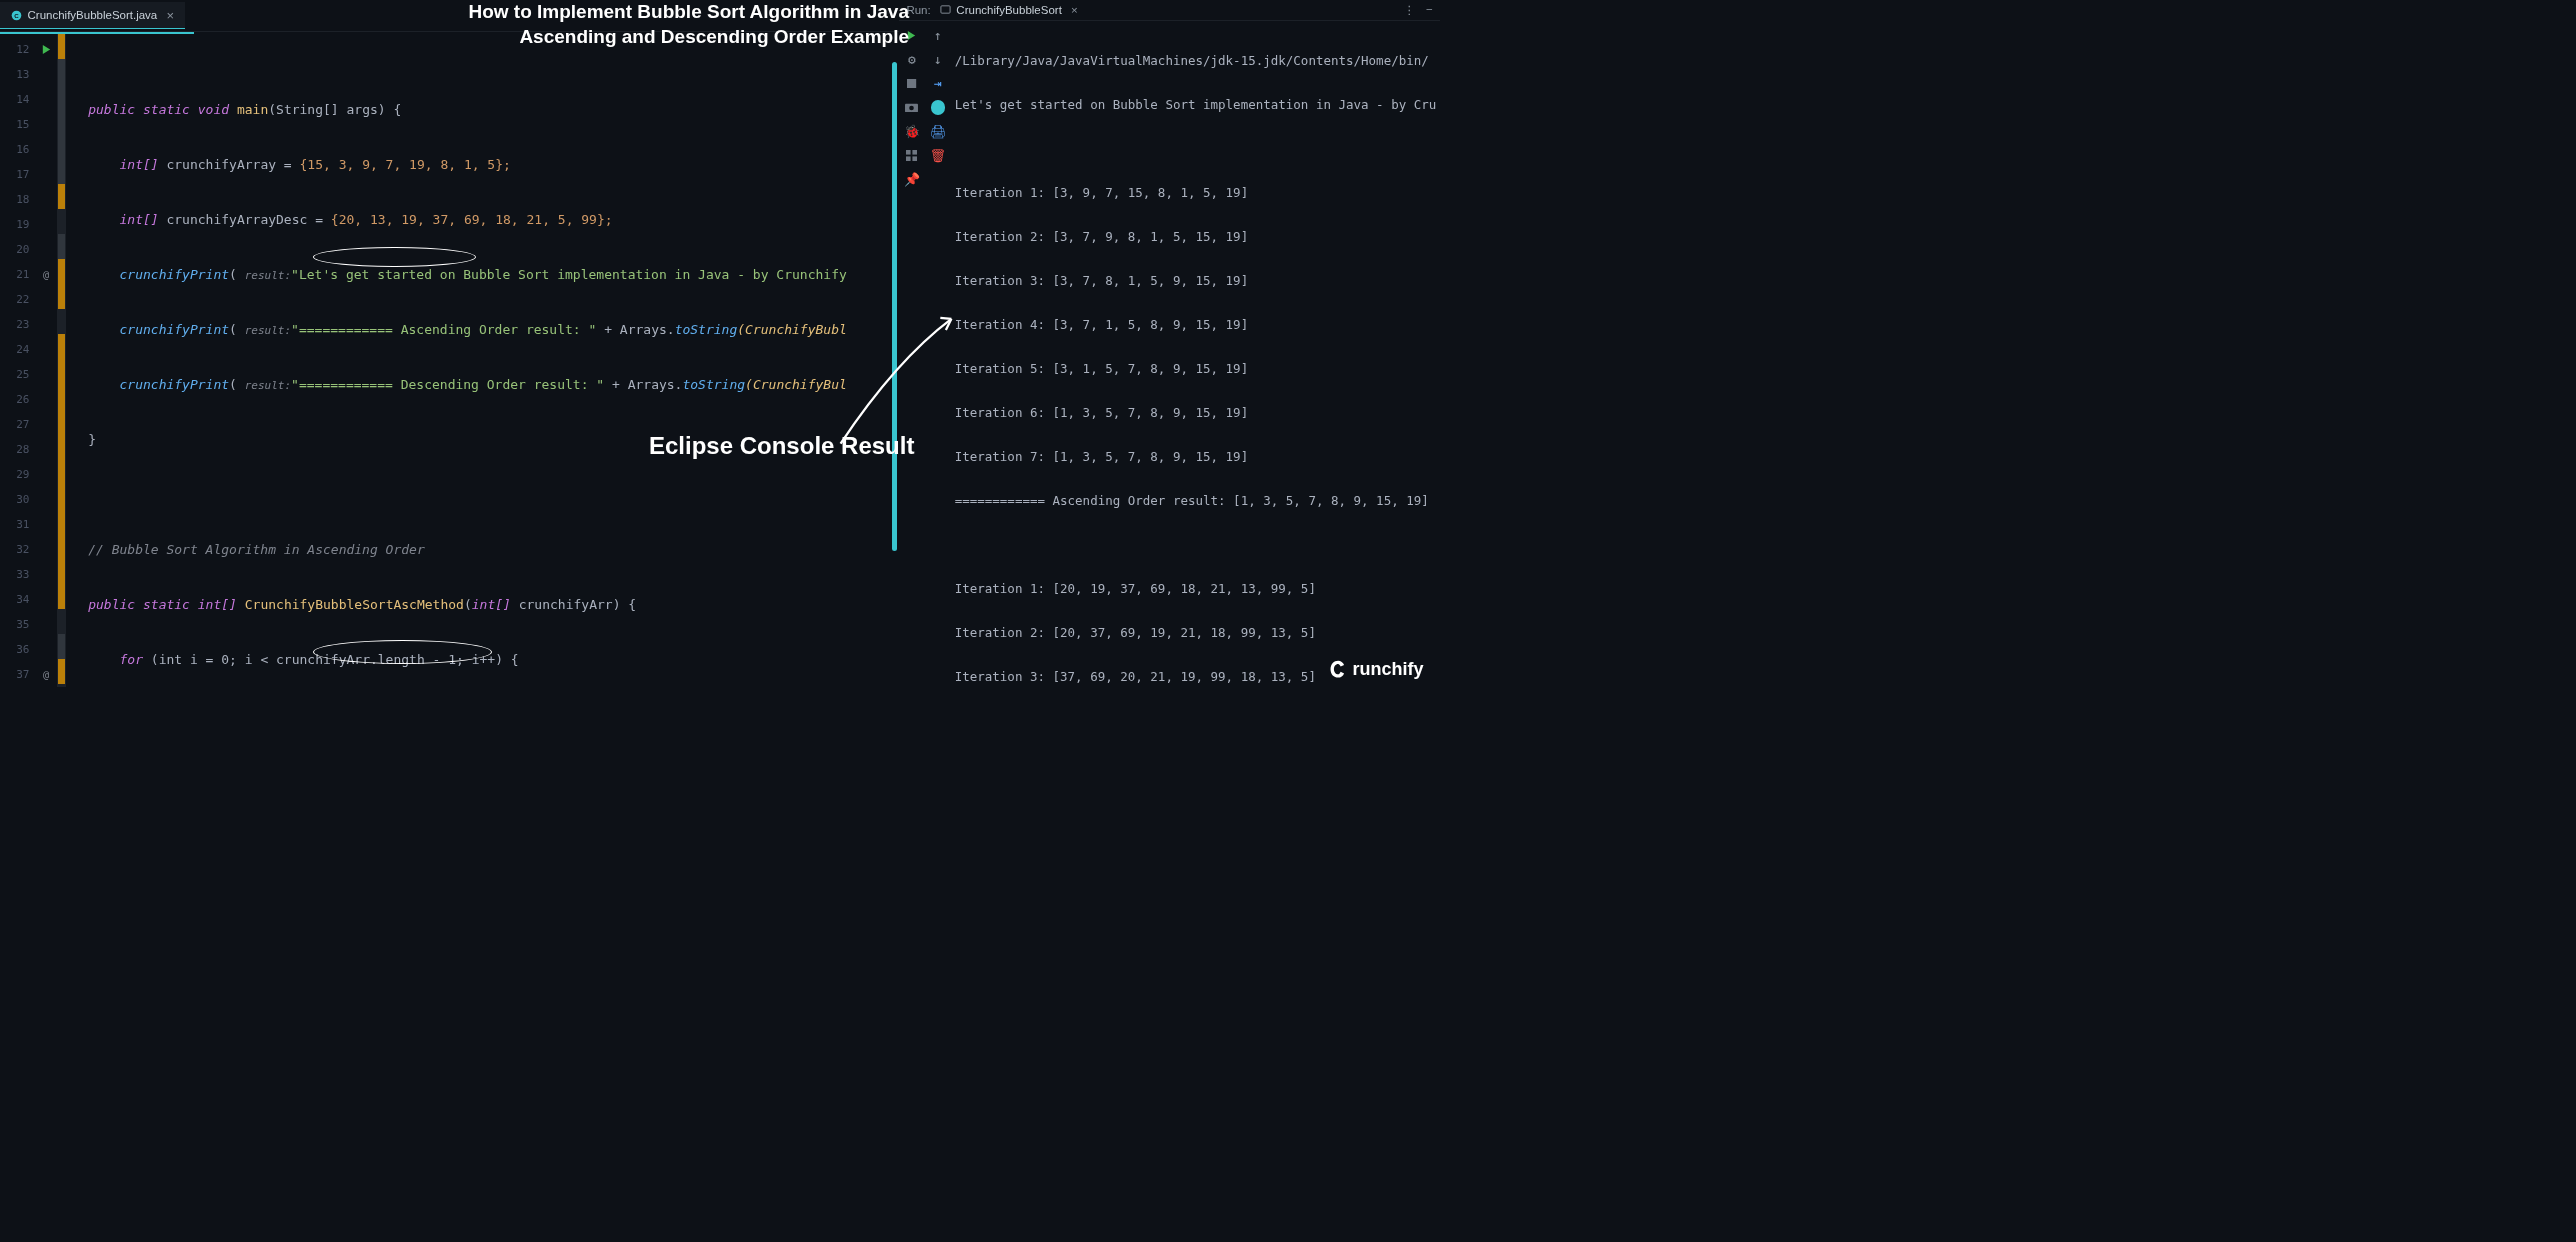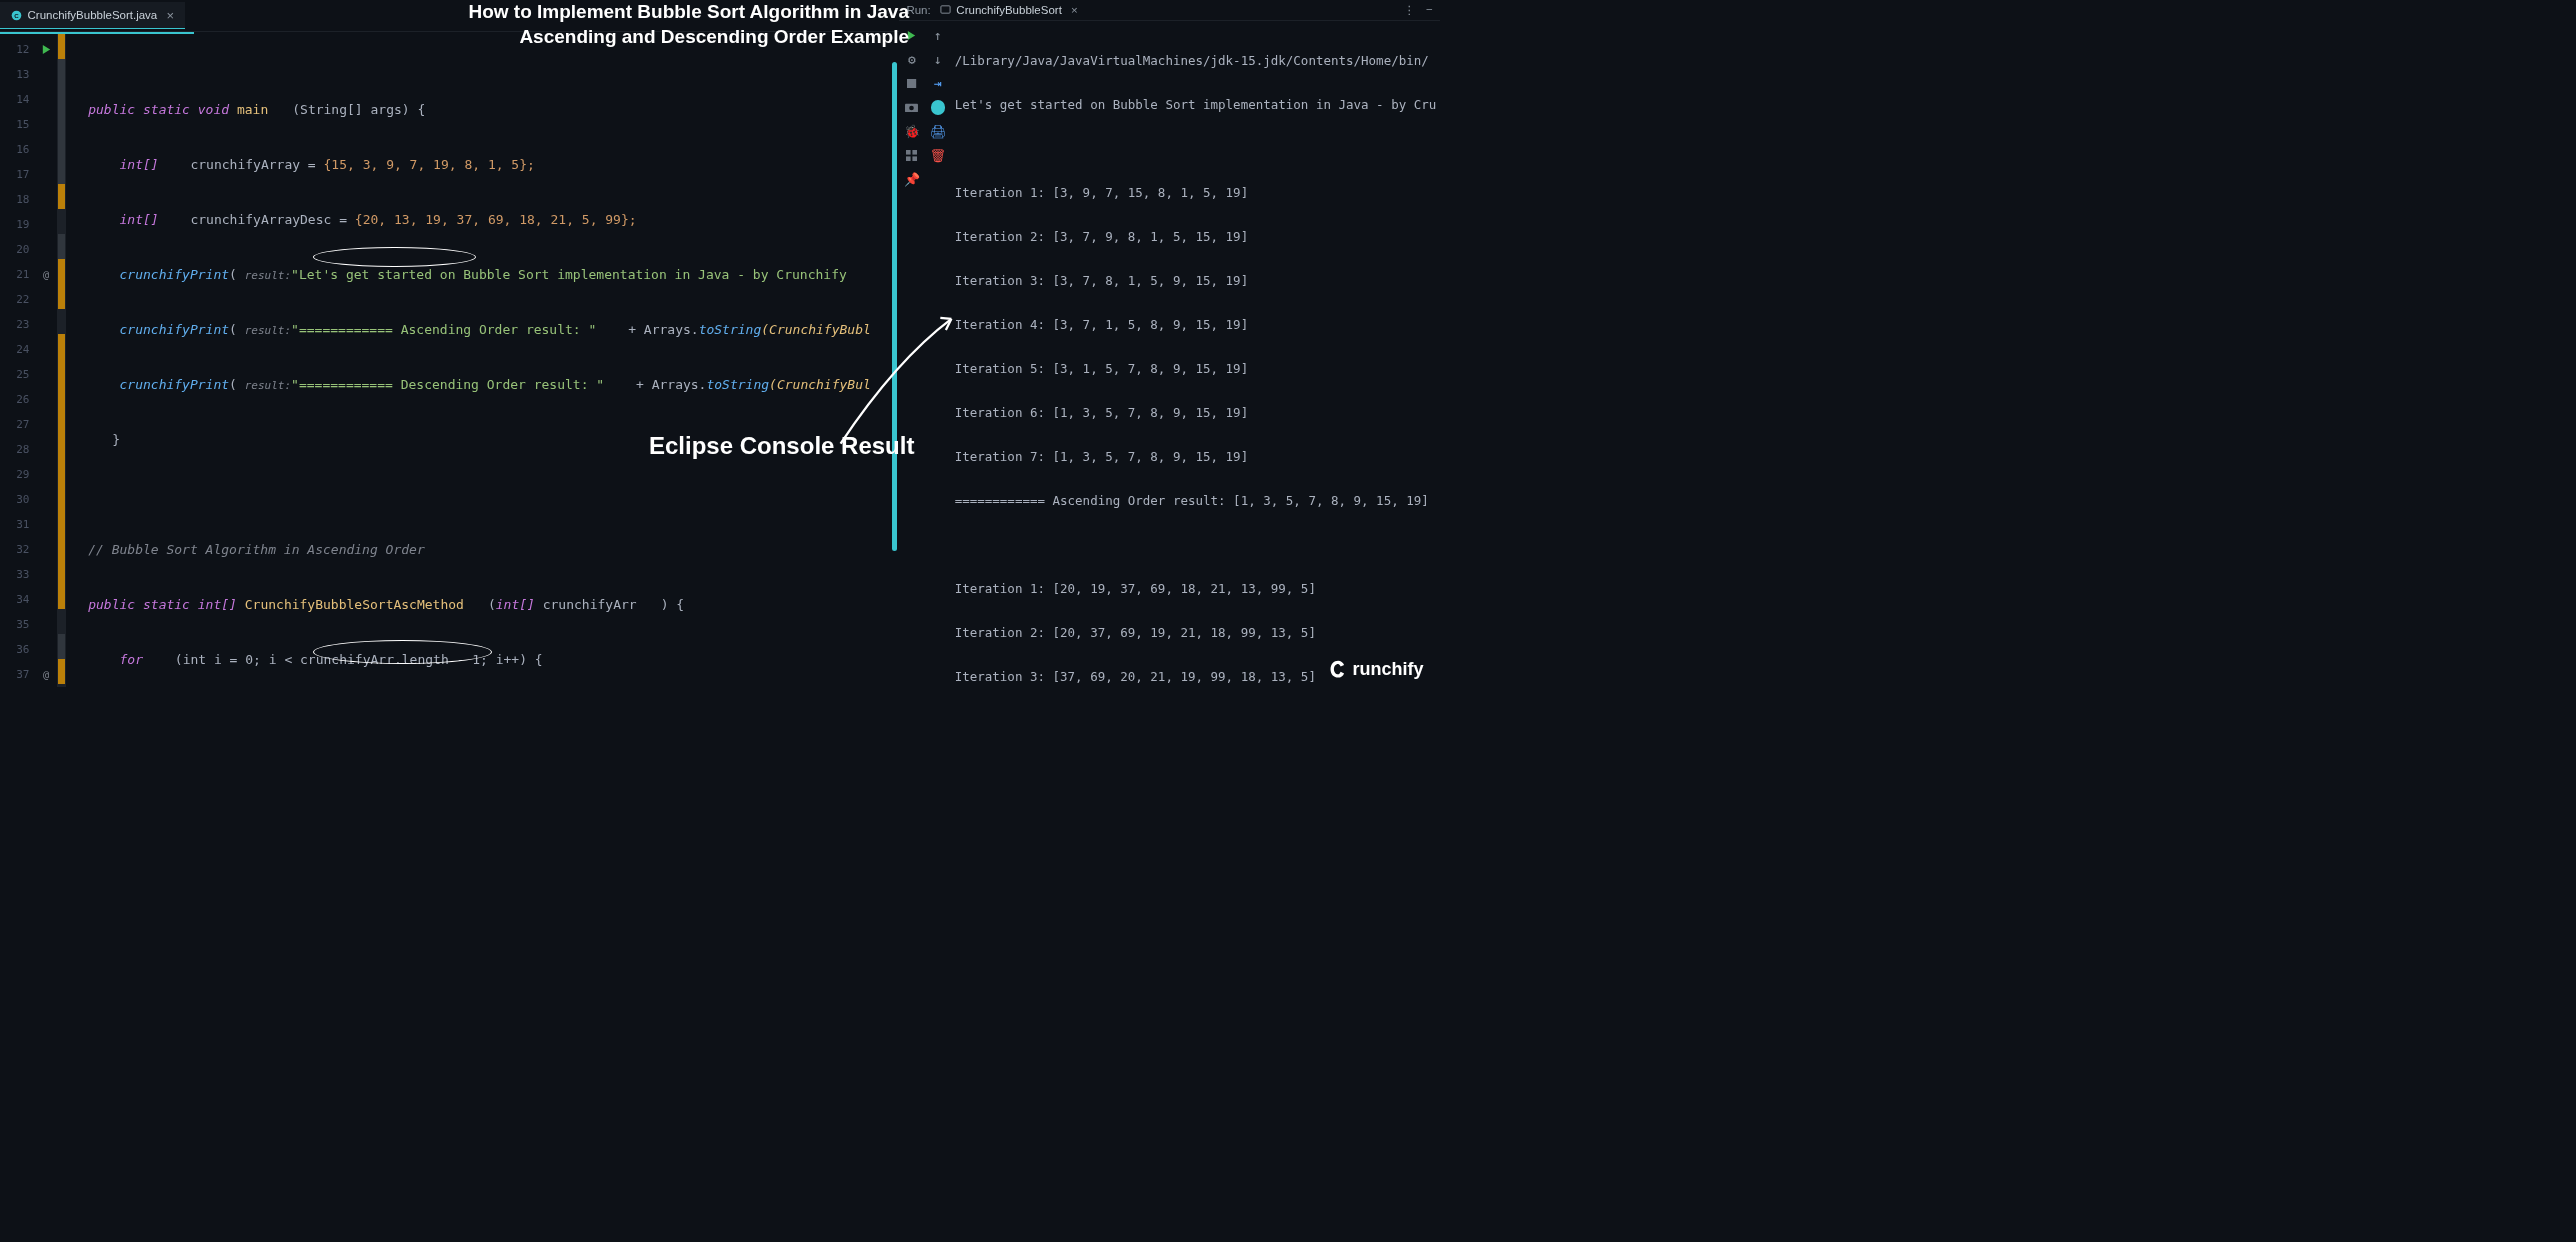--- a/index.html
+++ b/index.html
@@ -54,21 +54,21 @@
 
 
 .kw { color: #c678dd; font-style: italic; }
 .type { color: #c678dd; font-style: italic; }
 .fn { color: #61afef; font-style: italic; }
 .fnname { color: #e5c07b; }
 .param { color: #abb2bf; }
 .num { color: #d19a66; }
 .str { color: #98c379; }
 .cmt { color: #7f848e; font-style: italic; }
-.op { color: #abb2bf; margin-left: 24px; }
+.op { color: #abb2bf; }
 .meta { color: #7f848e; font-style: italic; font-size: 11px; }
 .cls { color: #e5c07b; font-style: italic; }
 .method { color: #61afef; font-style: italic; }
 
 
 .scroll-strip { position: absolute; right: 0; top: 28px; bottom: 0; width: 9.2px; background: #0d1117; }
 .scroll-thumb { position: absolute; right: 1.8px; top: 0; width: 5.5px; height: 489px; background: #39c5cf; border-radius: 2.8px; }
 .check-icon { position: absolute; right: 1.8px; top: 32px; color: #3fb950; font-size: 13px; }
 
 

